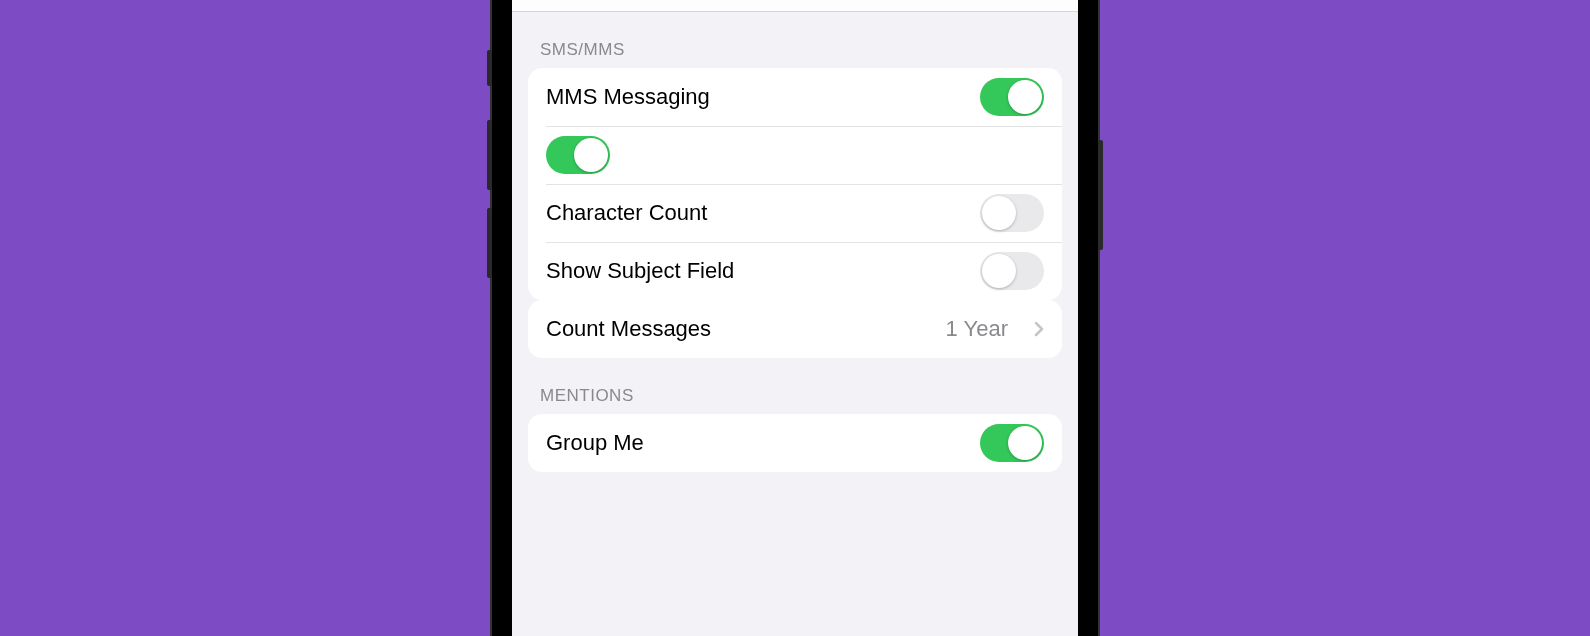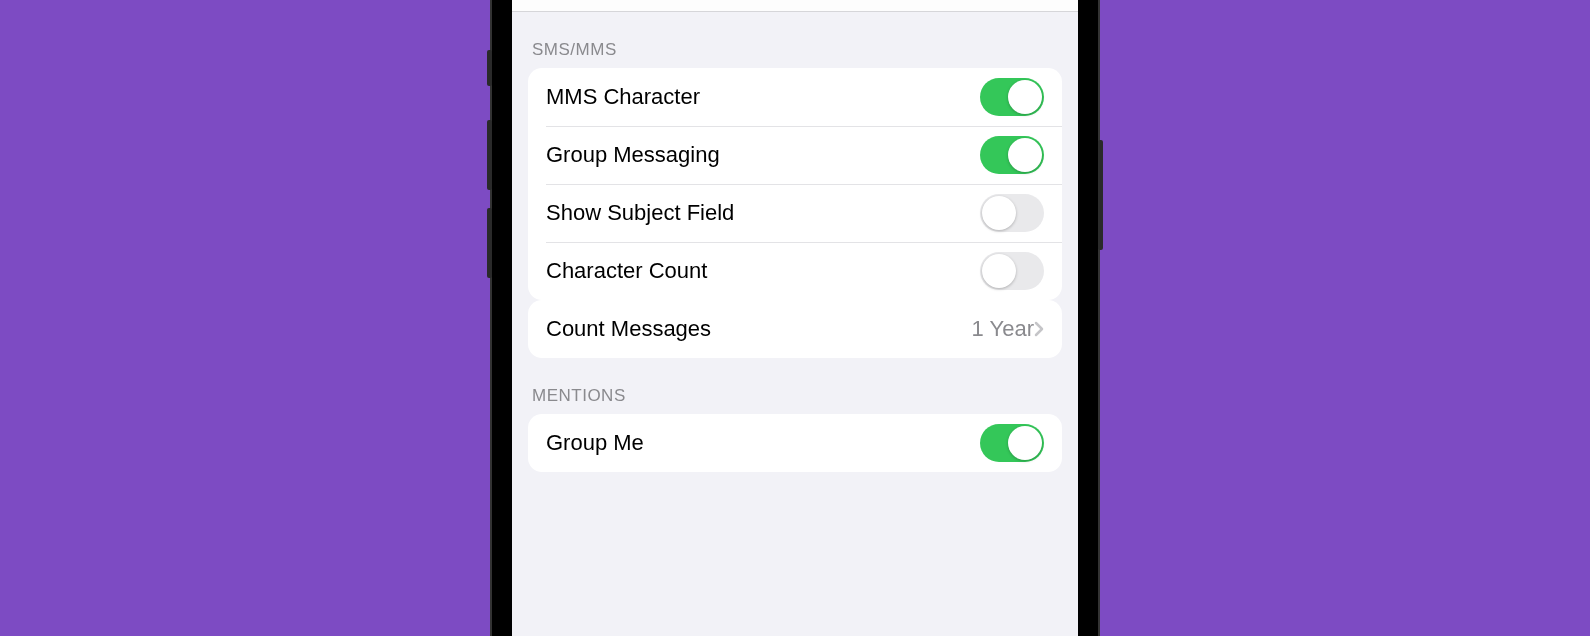--- a/index.html
+++ b/index.html
@@ -55,21 +55,21 @@
     display: flex;
     align-items: center;
     position: relative;
     padding: 0 8px;
   }
 
   .content {
     padding: 0;
   }
   .section-header {
-    padding: 28px 28px 8px 20px;
+    padding: 28px 28px 8px 28px;
     font-size: 17px;
     color: #8a8a8e;
     letter-spacing: 0.5px;
   }
   .group {
     background: #fff;
     margin: 0 16px;
     border-radius: 14px;
     overflow: hidden;
   }
@@ -91,21 +91,21 @@
     background: #e3e3e6;
   }
   .row-label {
     font-size: 22px;
     color: #000;
     flex: 1;
   }
   .row-value {
     font-size: 22px;
     color: #8a8a8e;
-    margin-right: 0;
+    margin-right: 26px;
   }
   .chevron {
     width: 10px;
     height: 16px;
     flex-shrink: 0;
   }
   .chevron svg { display: block; }
 
   .toggle {
     width: 64px;
@@ -145,42 +145,41 @@
         
         
       </div>
 
       <div class="content">
 
         <div class="section-header">SMS/MMS</div>
         <div class="group">
 
           <div class="row">
-            <div class="row-label">MMS Character</div>
+            <div class="row-label">MMS Messaging</div>
             <div class="toggle on">
                 <div class="knob"></div>
               </div>
           </div>
 
           <div class="row">
-            <div class="row-label">Group Messaging</div>
             <div class="toggle on">
                 <div class="knob"></div>
               </div>
           </div>
 
           <div class="row">
+            <div class="row-label">Character Count</div>
+            <div class="toggle off">
+                <div class="knob"></div>
+              </div>
+          </div>
+
+          <div class="row">
             <div class="row-label">Show Subject Field</div>
-            <div class="toggle off">
-                <div class="knob"></div>
-              </div>
-          </div>
-
-          <div class="row">
-            <div class="row-label">Character Count</div>
             <div class="toggle off">
                 <div class="knob"></div>
               </div>
           </div>
 
 
         </div>
 
         <div class="group">
           <div class="row">

